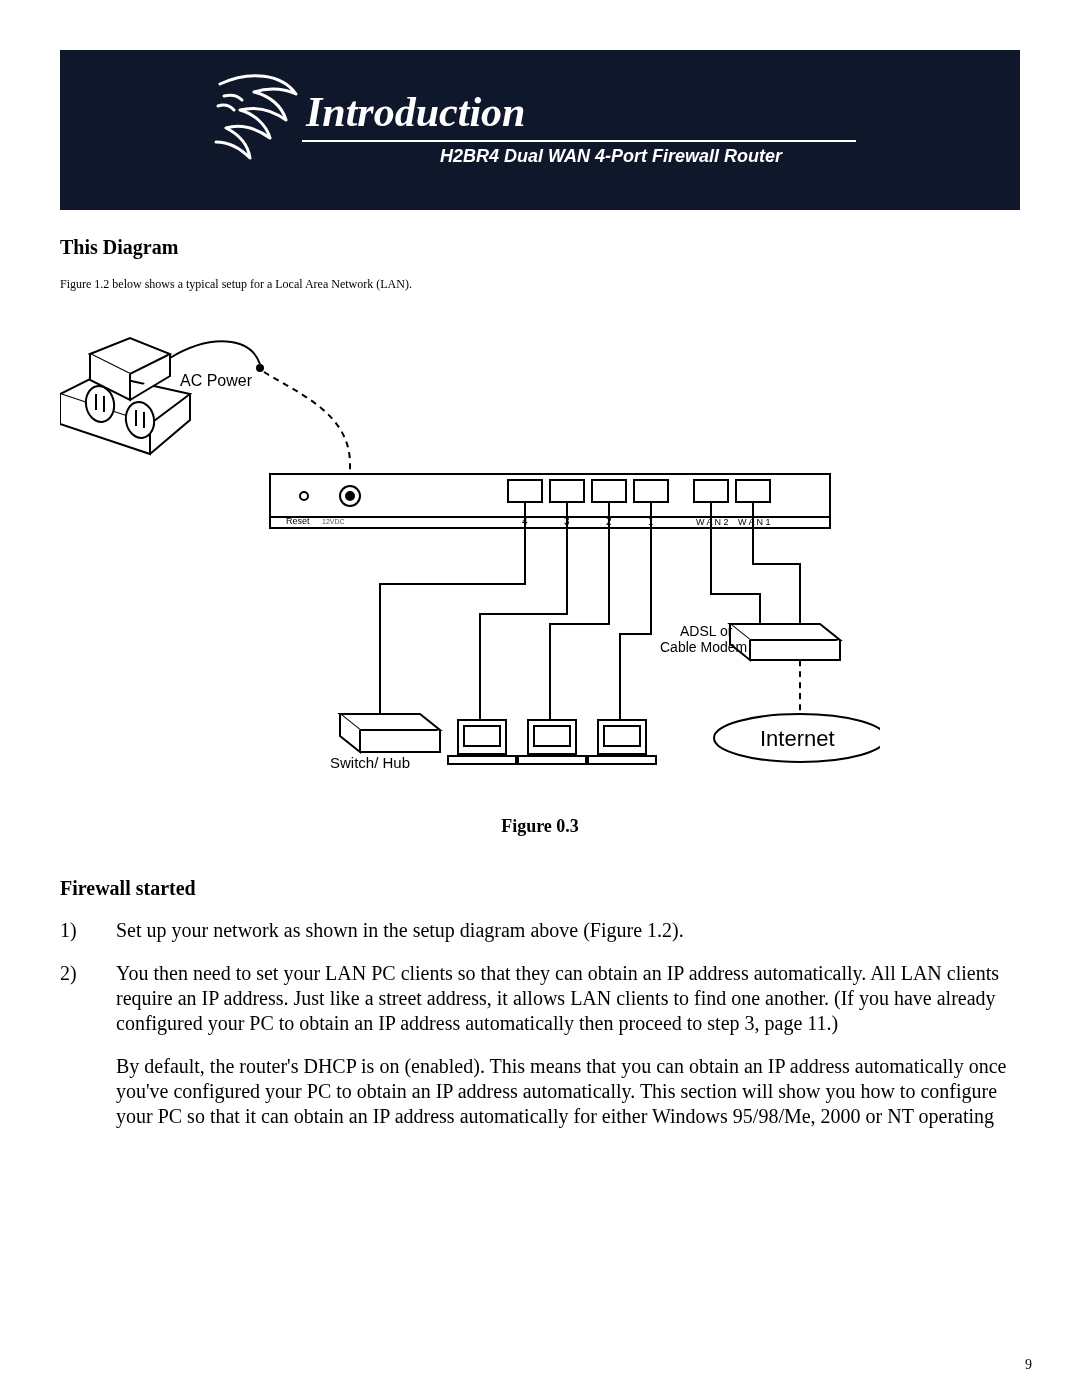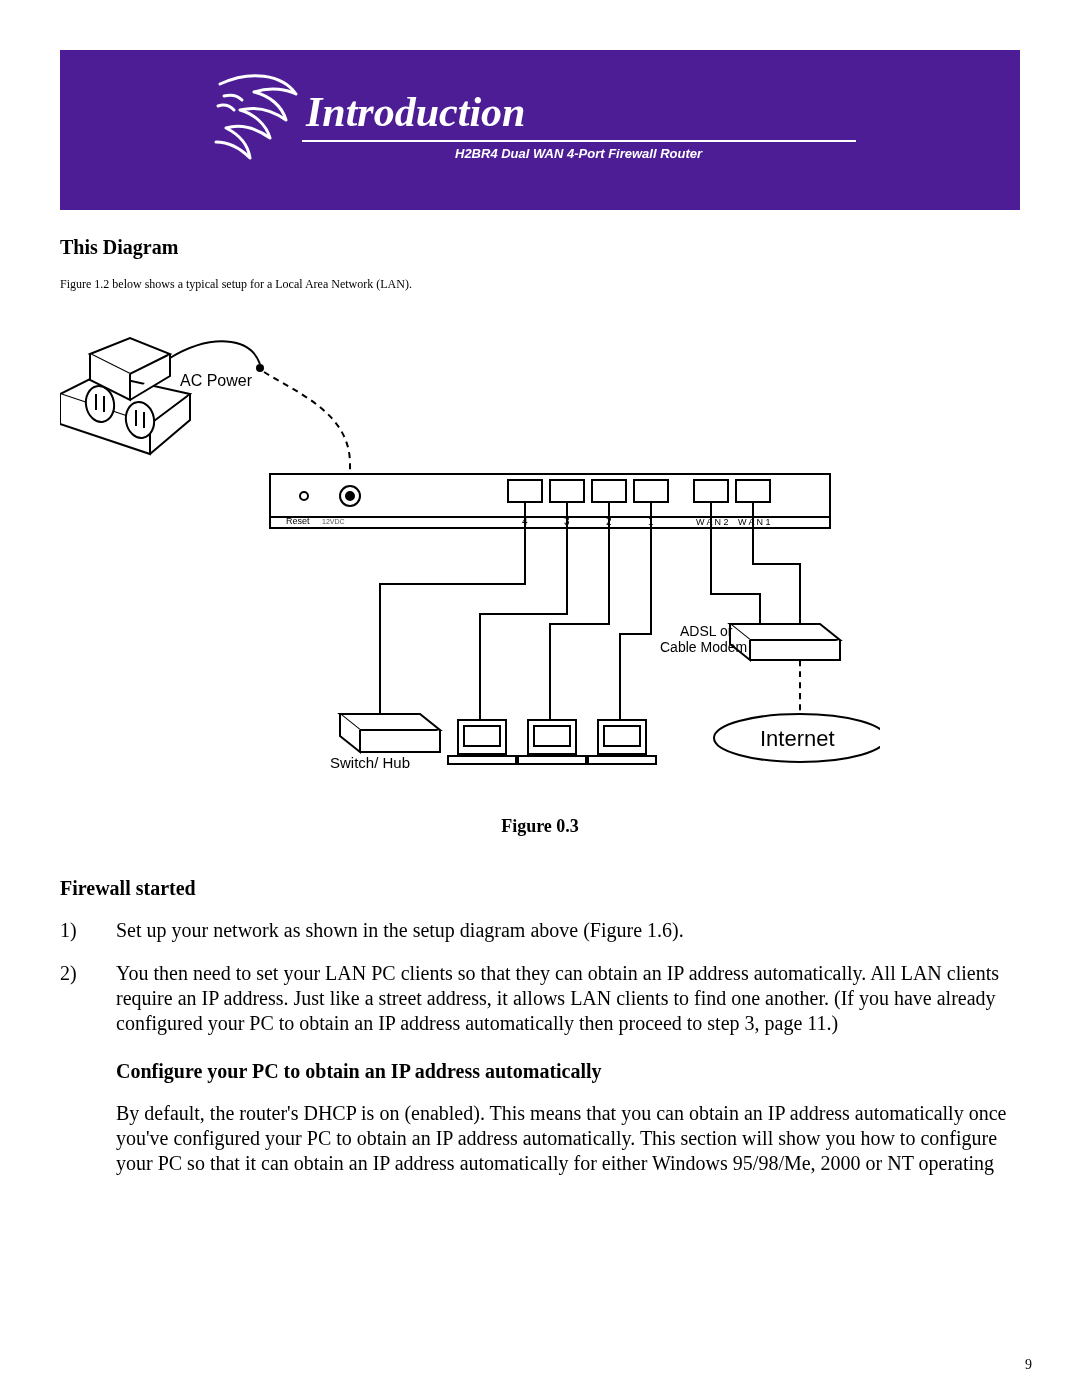--- a/index.html
+++ b/index.html
@@ -10,21 +10,21 @@
     color: #000;
   }
   .page {
     width: 1080px;
     height: 1397px;
     box-sizing: border-box;
     padding: 50px 60px 40px 60px;
     position: relative;
   }
   .banner {
-    background: #4c1d95;
+    background: #0f172a;
     width: 100%;
     height: 160px;
     position: relative;
   }
   .banner-title {
     position: absolute;
     left: 246px;
     top: 38px;
     color: #fff;
     font-family: Georgia, "Times New Roman", serif;
@@ -35,27 +35,27 @@
   .banner-rule {
     position: absolute;
     left: 242px;
     right: 164px;
     top: 90px;
     height: 2px;
     background: #fff;
   }
   .banner-sub {
     position: absolute;
-    left: 395px;
+    left: 380px;
     top: 96px;
     color: #fff;
     font-family: Arial, Helvetica, sans-serif;
     font-weight: bold;
     font-style: italic;
-    font-size: 13px;
+    font-size: 18px;
   }
   .hawk {
     position: absolute;
     left: 150px;
     top: 16px;
   }
   .section-h {
     font-weight: bold;
     font-size: 20px;
     margin: 26px 0 0 0;
@@ -227,27 +227,26 @@
     </svg>
   </div>
 
   <div class="fig-caption">Figure 0.3</div>
 
   <div class="section-h" style="margin-top:40px">Firewall started</div>
 
   <div class="steps">
     <div class="step">
       <div class="num">1)</div>
-      <div class="txt">Set up your network as shown in the setup diagram above (Figure 1.6).</div>
+      <div class="txt">Set up your network as shown in the setup diagram above (Figure 1.2).</div>
     </div>
     <div class="step">
       <div class="num">2)</div>
       <div class="txt">You then need to set your LAN PC clients so that they can obtain an IP address automatically.  All LAN clients require an IP address.  Just like a street address, it allows LAN clients to find one another.  (If you have already configured your PC to obtain an IP address automatically then proceed to step 3, page 11.)</div>
     </div>
   </div>
 
-  <div class="sub-h">Configure your PC to obtain an IP address automatically</div>
   <div class="sub-p">
     <span>By default, the router's DHCP is on (enabled).  This means that you can obtain an IP address automatically once you've configured your </span><span class="em">PC</span><span> to obtain an IP address automatically. This section will show you how to configure your PC so that it can obtain an IP address automatically for either Windows 95/98/Me, 2000 or NT operating</span>
   </div>
 
   <div class="page-no">9</div>
 </div>
 
 </body></html>

